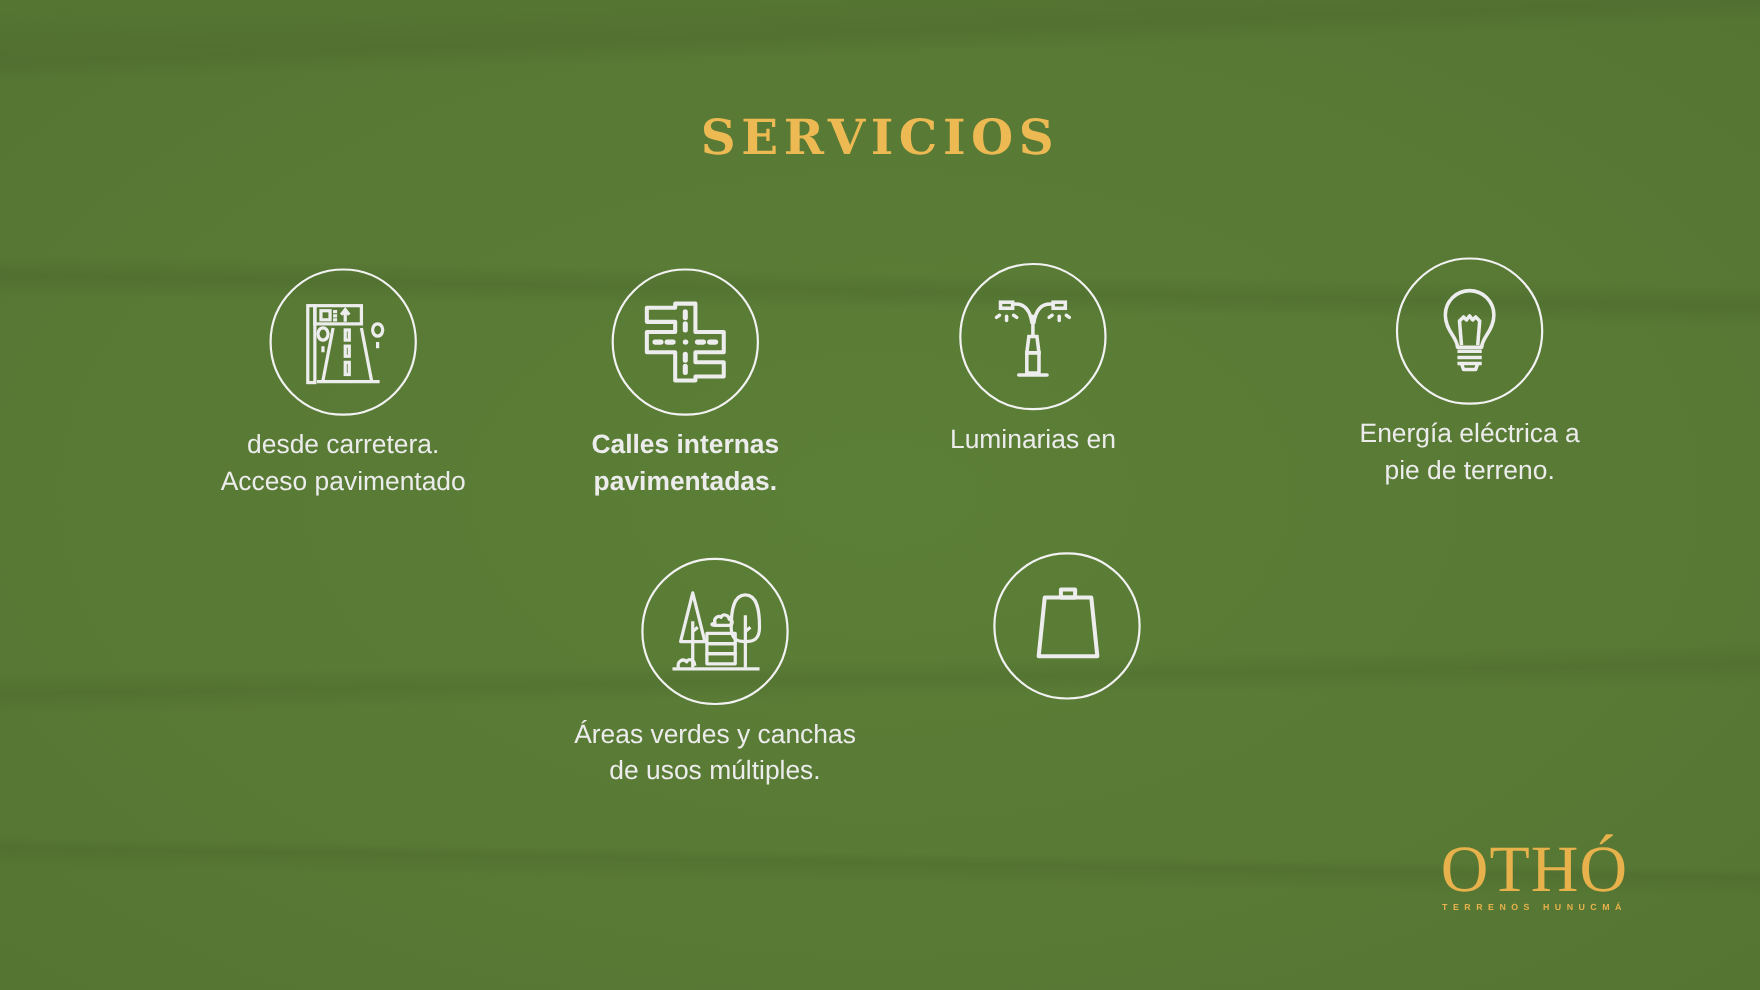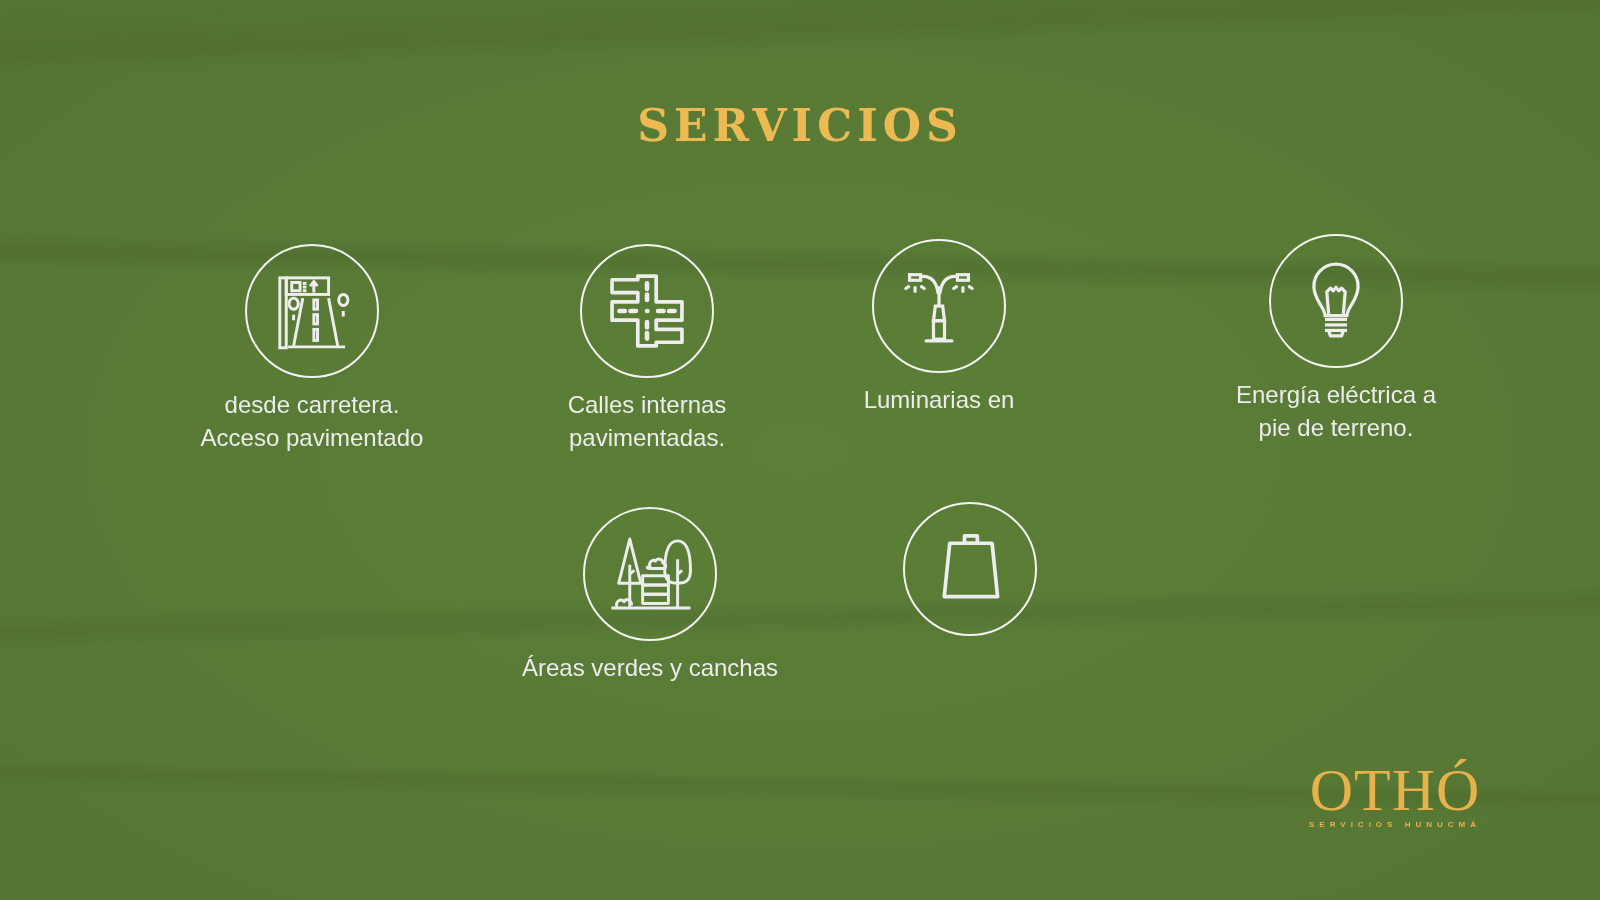--- a/index.html
+++ b/index.html
@@ -47,21 +47,21 @@
       <path d="M30 48 a5 6 0 1 1 0.1 0 z M30 54 V60"></path>
       <path d="M84 44 a5 6 0 1 1 0.1 0 z M84 50 V56"></path>
     </svg>
   </div>
   <div class="label">
     <div>desde carretera.</div>
       <div>Acceso pavimentado</div>
   </div>
 </div>
 
-<div class="item" style="left:477px;top:244px;">
+<div class="item" style="left:453px;top:244px;font-weight:bold;">
   <div class="circle">
     <svg viewBox="0 0 100 100" fill="none" stroke="#ededed" stroke-width="4" stroke-linejoin="round">
       <path d="M40 12 H60 V40 H88 V60 H60 V70 H88 V84 H60 V88 H40 V60 H12 V40 H40 V30 H12 V16 H40 Z"></path>
       <g stroke-linecap="round" stroke-width="5">
         <line x1="50" y1="20" x2="50" y2="26"></line>
           <line x1="50" y1="32" x2="50" y2="38"></line>
         <line x1="50" y1="62" x2="50" y2="68"></line>
           <line x1="50" y1="74" x2="50" y2="80"></line>
         <line x1="20" y1="50" x2="26" y2="50"></line>
           <line x1="32" y1="50" x2="38" y2="50"></line>
@@ -130,28 +130,29 @@
       <rect x="42" y="52" width="28" height="10"></rect>
         <rect x="42" y="62" width="28" height="10"></rect>
         <rect x="42" y="72" width="28" height="10"></rect>
       <path d="M50 42 C48 36 54 34 56 36 C58 32 64 34 64 38 C68 38 68 44 64 44 H50 C46 44 46 42 50 42 Z"></path>
       <path d="M14 86 C12 80 18 76 22 80 C24 76 30 78 30 84"></path>
       <line x1="8" y1="87" x2="94" y2="87"></line>
     </svg>
   </div>
   <div class="label">
     <div>Áreas verdes y canchas</div>
+      <div>de usos múltiples.</div>
   </div>
 </div>
 
 <div class="item" style="left:800px;top:502px;">
   <div class="circle">
     <svg viewBox="0 0 100 100" fill="none" stroke="#ededed" stroke-width="4" stroke-linejoin="round">
       <rect x="44" y="14" width="14" height="8"></rect>
       <path d="M28 22 H74 L80 80 H22 Z"></path>
     </svg>
   </div>
 </div>
 
 <div class="logo">
   <div class="logo-name">OTHÓ</div>
-  <div class="logo-sub">SERVICIOS HUNUCMÁ</div>
+  <div class="logo-sub">TERRENOS HUNUCMÁ</div>
 </div>
 
 </body></html>

